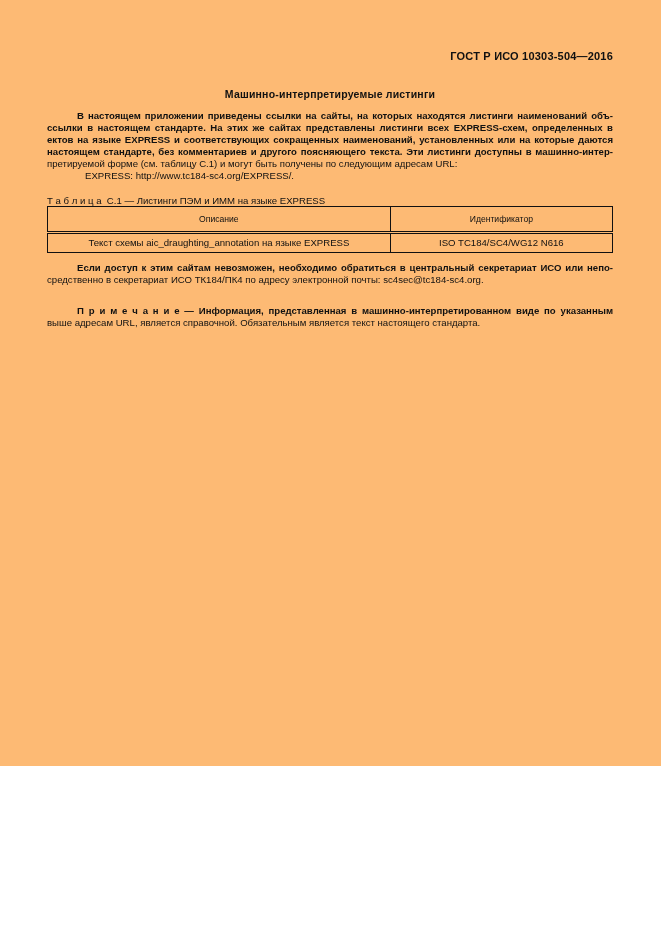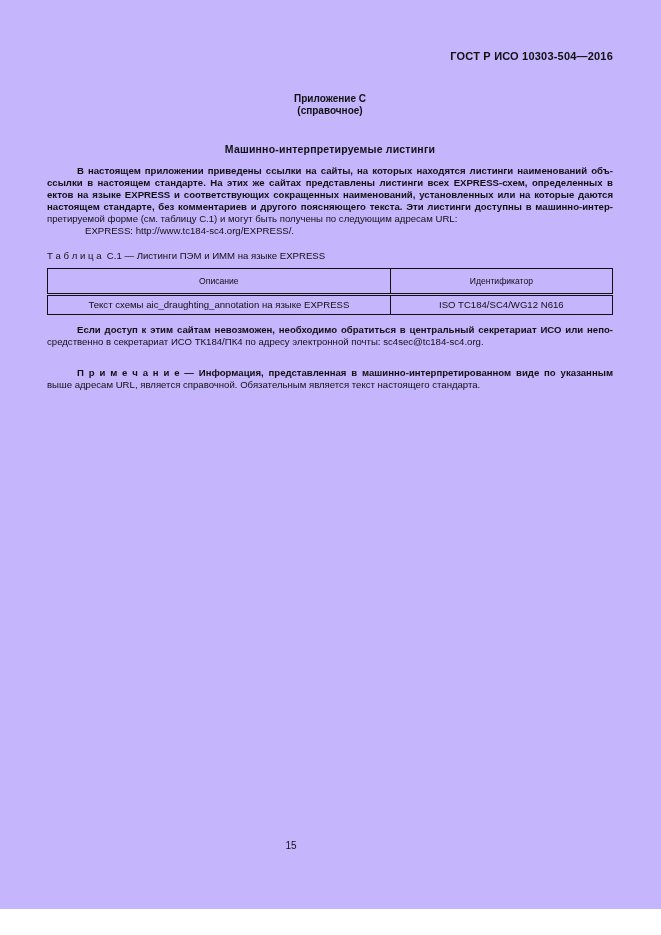--- a/index.html
+++ b/index.html
@@ -3,22 +3,22 @@
 <meta charset="utf-8">
 <style>
   html, body {
     margin: 0;
     padding: 0;
     background: #ffffff;
   }
   .page {
     position: relative;
     width: 661px;
-    height: 909px;
-    background: #c4b5fd;
+    height: 766px;
+    background: #fdba74;
     font-family: "Liberation Sans", sans-serif;
     color: #111111;
     overflow: hidden;
   }
   .content {
     padding: 0 48px 0 47px;
   }
   .doc-header {
     margin-top: 50px;
     text-align: right;
@@ -48,21 +48,20 @@
   .line { text-align: left; }
   .line.jl { text-align: justify; text-align-last: justify; font-weight: bold; }
   .line.indent { text-indent: 30px; }
   .url-line { padding-left: 38px; }
   .table-caption {
     margin-top: 12px;
     font-size: 9.6px;
     white-space: pre-wrap;
   }
   table.gost-table {
-    margin-top: 7px;
     width: 100%;
     border-collapse: collapse;
     table-layout: fixed;
   }
   table.gost-table th {
     border: 1px solid #111;
     border-bottom: 3px double #111;
     font-weight: normal;
     font-size: 8.6px;
     text-align: center;
@@ -91,24 +90,20 @@
   }
 </style>
 </head>
 <body>
 
 <div class="page">
   <div class="content">
 
     <div class="doc-header">ГОСТ Р ИСО 10303-504—2016</div>
 
-    <div class="annex-block">
-      <div>Приложение С</div>
-      <div>(справочное)</div>
-    </div>
 
     <div class="section-title">Машинно-интерпретируемые листинги</div>
 
     <div class="body-text para">
       <div class="line jl indent">В настоящем приложении приведены ссылки на сайты, на которых находятся листинги наименований объ-</div>
       <div class="line jl">ссылки в настоящем стандарте. На этих же сайтах представлены листинги всех EXPRESS-схем, определенных в</div>
       <div class="line jl">ектов на языке EXPRESS и соответствующих сокращенных наименований, установленных или на которые даются</div>
       <div class="line jl">настоящем стандарте, без комментариев и другого поясняющего текста. Эти листинги доступны в машинно-интер-</div>
       <div class="line">претируемой форме (см. таблицу С.1) и могут быть получены по следующим адресам URL:</div>
     </div>

